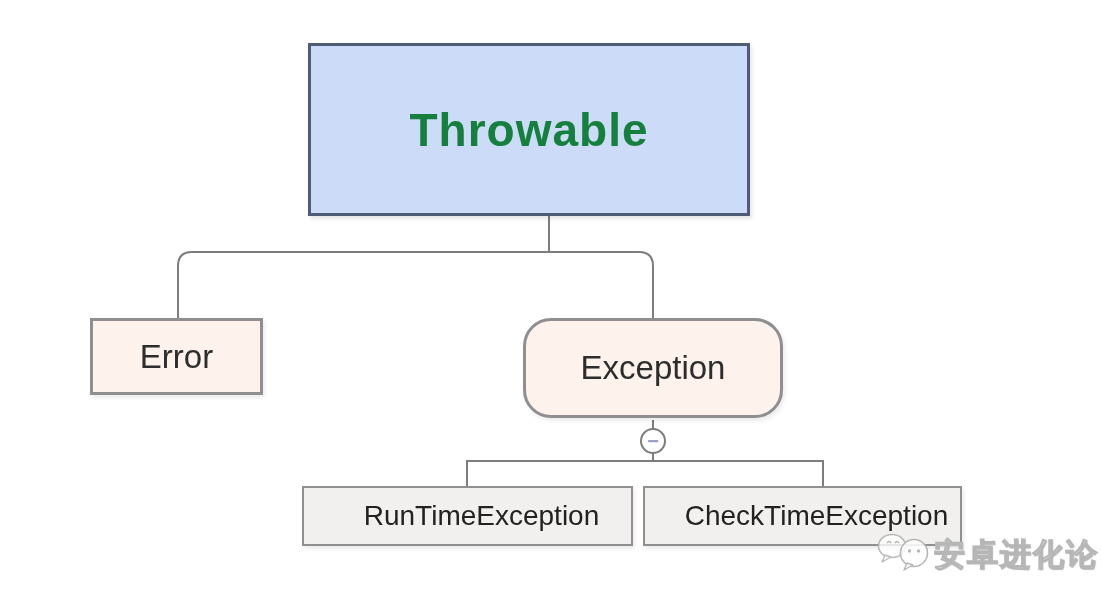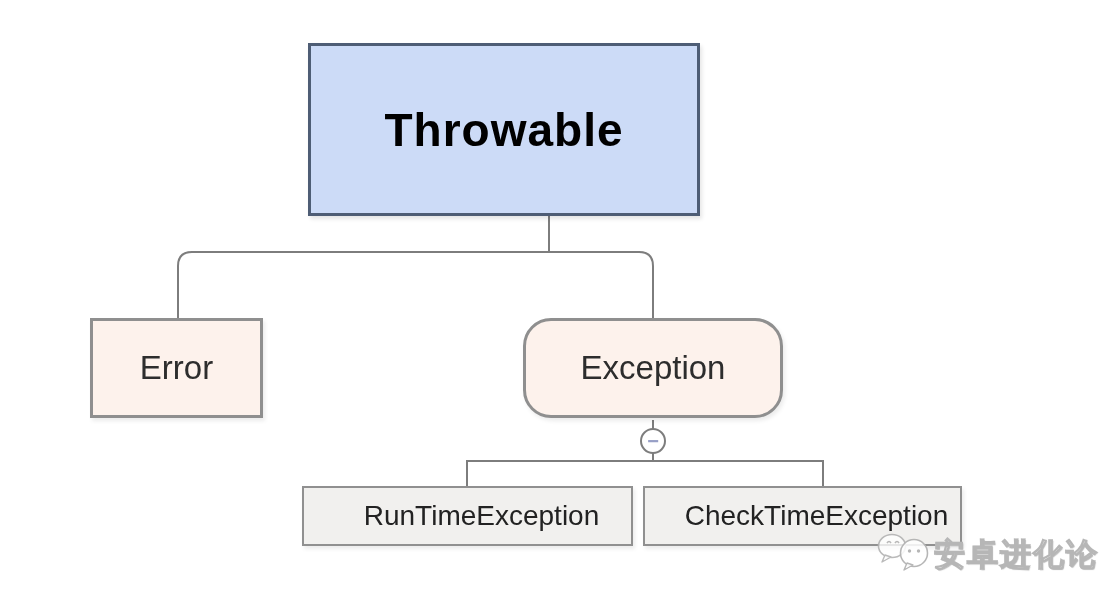--- a/index.html
+++ b/index.html
@@ -24,37 +24,37 @@
   .node {
     position: absolute;
     box-sizing: border-box;
     display: flex;
     align-items: center;
     justify-content: center;
     z-index: 2;
     text-align: center;
   }
   .node-root {
-    left: 308px; top: 43px; width: 392px; height: 173px;
+    left: 308px; top: 43px; width: 442px; height: 173px;
     background: #ccdbf7;
     border: 3px solid #4e5d75;
     box-shadow: 2px 3px 4px rgba(0,0,0,0.10);
     font-size: 46px;
     font-weight: bold;
-    color: #000000;
+    color: #15803d;
     letter-spacing: 1px;
   }
   .node-peach {
     background: #fdf2ec;
     border: 3px solid #8f8f8f;
     box-shadow: 2px 3px 4px rgba(0,0,0,0.08);
     font-size: 33px;
     color: #2d2d2d;
   }
-  .node-error { left: 90px;  top: 318px; width: 173px; height: 100px; }
+  .node-error { left: 90px;  top: 318px; width: 173px; height: 77px; }
   .node-exception { left: 523px; top: 318px; width: 260px; height: 100px; border-radius: 28px; }
   .node-gray {
     background: #f1f0ee;
     border: 2px solid #909090;
     box-shadow: 2px 3px 4px rgba(0,0,0,0.08);
     font-size: 28px;
     color: #222222;
     padding-left: 28px;
   }
   .node-runtime { left: 302px; top: 486px; width: 331px; height: 60px; }

